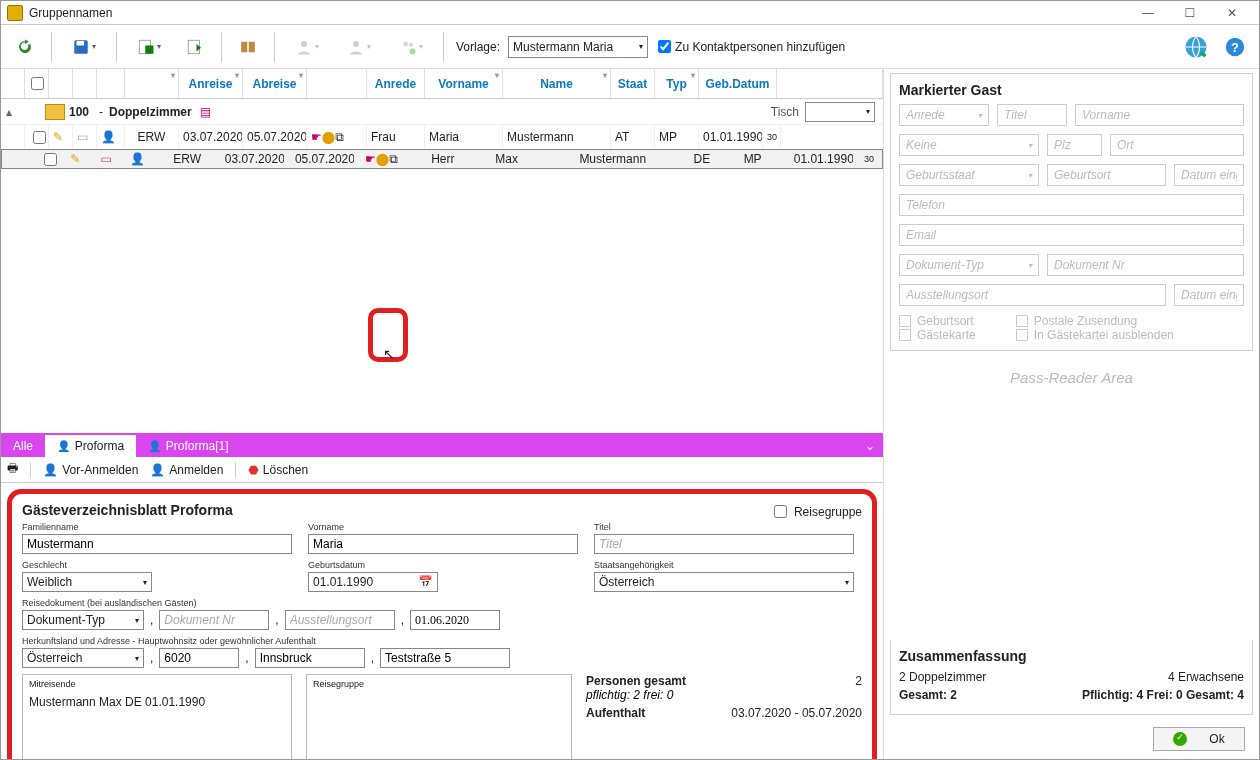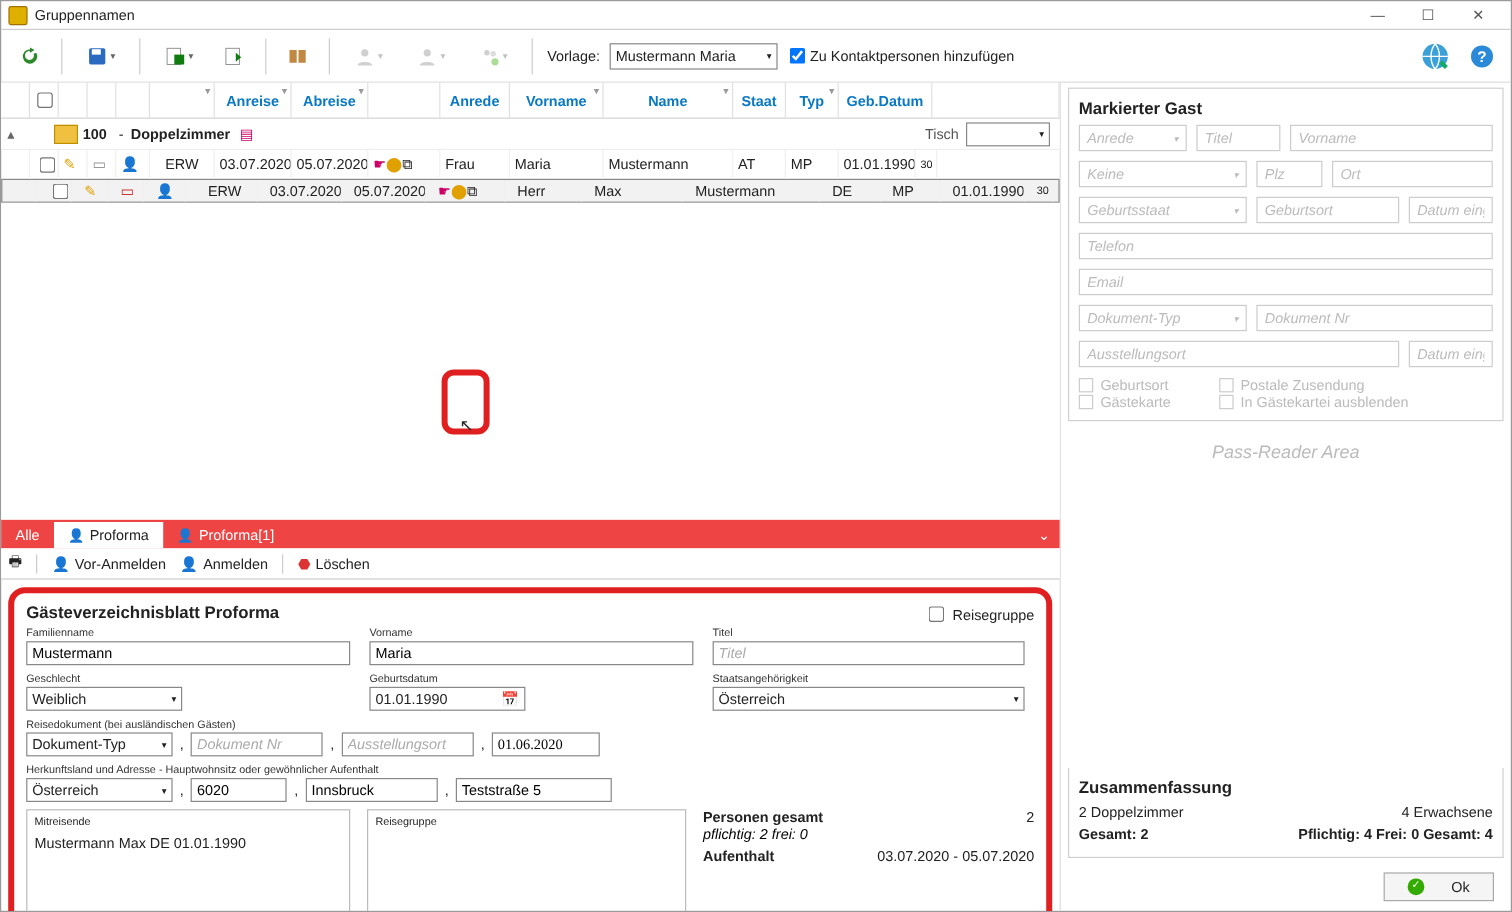--- a/index.html
+++ b/index.html
@@ -32,21 +32,21 @@
 .grow{display:flex;align-items:center;height:24px;}
 .grow.sel{background:#f2f2f2;}
 .gc{border-right:1px solid #f0f0f0;height:100%;display:flex;align-items:center;padding:0 4px;overflow:hidden;}
 .grouprow{display:flex;align-items:center;height:26px;background:#fff;border-bottom:1px solid #eee;}
 .grouprow .expand{width:16px;text-align:center;color:#666;}
 .grouprow .folder{width:20px;height:16px;background:#f0c040;border:1px solid #c09000;margin:0 4px;}
 .grouprow .room{font-weight:600;margin-right:4px;}
 .grouprow .tischlbl{margin-left:auto;margin-right:6px;color:#555;}
 .grouprow .tischsel{width:70px;height:20px;border:1px solid #888;display:flex;align-items:center;justify-content:flex-end;padding:0 4px;margin-right:8px;}
 .gridspace{flex:1;background:#fff;}
-.tabs{height:24px;background:#ef4444;display:flex;align-items:flex-end;color:#fff;}
+.tabs{height:24px;background:#d946ef;display:flex;align-items:flex-end;color:#fff;}
 .tab{padding:4px 12px;display:flex;align-items:center;gap:4px;cursor:pointer;}
 .tab.active{background:#fff;color:#222;}
 .tab .pi{font-size:11px;}
 .tabs .expando{margin-left:auto;padding:4px 8px;}
 .subtool{height:26px;border-bottom:1px solid #ccc;display:flex;align-items:center;gap:12px;padding:0 6px;background:#fff;}
 .subtool .sb{display:flex;align-items:center;gap:4px;}
 .formwrap{flex:1;position:relative;overflow:auto;padding:6px;}
 .redbox{border:5px solid #e02020;border-radius:14px;padding:8px 10px 14px;}
 .formtitle{font-weight:700;font-size:14px;margin-bottom:4px;}
 .reisegrp{float:right;font-weight:400;font-size:12px;display:flex;align-items:center;gap:4px;}

